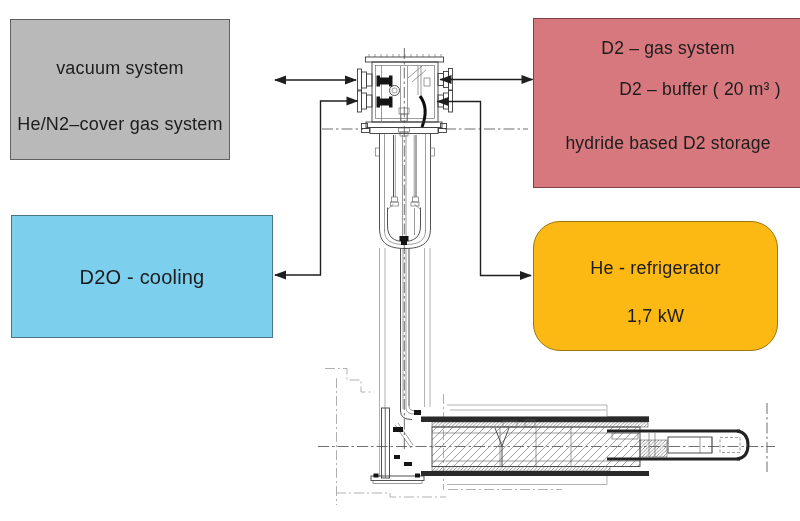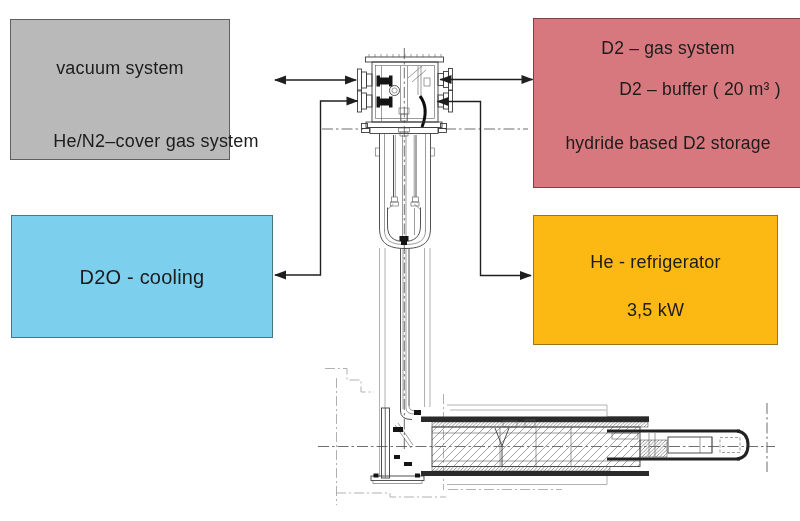--- a/index.html
+++ b/index.html
@@ -8,21 +8,21 @@
     font-family:"Liberation Sans",sans-serif;color:#1c1c1c;
   }
   .sysbox{position:absolute;border:1.2px solid #606060;box-sizing:border-box;}
   .sysbox .bline{
     position:absolute;left:0;width:100%;text-align:center;
     white-space:nowrap;letter-spacing:0.2px;
   }
   #box-vacuum{left:10px;top:19px;width:220px;height:141px;font-size:18px;}
   #box-d2gas{left:533px;top:18px;width:270px;height:170px;font-size:17.5px;}
   #box-d2o{left:11px;top:215px;width:262px;height:123px;font-size:20px;}
-  #box-heref{left:533px;top:215px;width:245px;height:130px;font-size:18px;}
+  #box-heref{left:533px;top:221px;width:245px;height:130px;font-size:18px;border-radius:27px;}
   svg{position:absolute;left:0;top:0;}
   .cad{stroke:#3d3d3d;stroke-width:0.9;fill:none;}
   .cadthin{stroke:#5a5a5a;stroke-width:0.6;fill:none;}
   .cadgray{stroke:#a8a8a8;stroke-width:0.9;fill:none;}
   .cadblack{fill:#141414;stroke:none;}
   .cline{stroke:#4a4a4a;stroke-width:0.8;fill:none;stroke-dasharray:11 3 2.5 3;}
   .conn{stroke:#1f1f1f;stroke-width:1.4;fill:none;}
   .head{fill:#1f1f1f;stroke:none;}
 </style>
 </head>
@@ -217,31 +217,31 @@
     </g>
     <g>
       <polyline class="conn" points="437.5,101.5 480.5,101.5 480.5,275.5 531,275.5"></polyline>
       <polygon class="head" points="436.5,101.5 448.5,97 448.5,106"></polygon>
       <polygon class="head" points="532,275.5 520,271 520,280"></polygon>
     </g>
   </svg>
 
   <div class="sysbox" id="box-vacuum" style="background-color: rgb(185, 185, 185); border-color: rgb(96, 96, 96);">
     <div class="bline" style="top:38px;">vacuum system</div>
-    <div class="bline" style="top:111px;padding-left:36px;">He/N2–cover gas system</div>
+    <div class="bline" style="top:94px;">He/N2–cover gas system</div>
   </div>
 
   <div class="sysbox" id="box-d2gas" style="background-color: rgb(214, 120, 125); border-color: rgb(126, 64, 68);">
     <div class="bline" style="top:19px;">D2 – gas system</div>
     <div class="bline" style="top:60px;margin-left:32px;">D2 – buffer ( 20 m³ )</div>
     <div class="bline" style="top:102px;margin-top:12px;">hydride based D2 storage</div>
   </div>
 
   <div class="sysbox" id="box-d2o" style="background-color: rgb(125, 207, 238); border-color: rgb(74, 116, 136);">
     <div class="bline" style="top:50px;">D2O - cooling</div>
   </div>
 
   <div class="sysbox" id="box-heref" style="background-color: rgb(252, 184, 19); border-color: rgb(155, 118, 19);">
     <div class="bline" style="top:36px;">He - refrigerator</div>
-    <div class="bline" style="top:84px;">3,5 kW</div>
+    <div class="bline" style="top:84px;">1,7 kW</div>
   </div>
 
 </div>
 
 </body></html>

